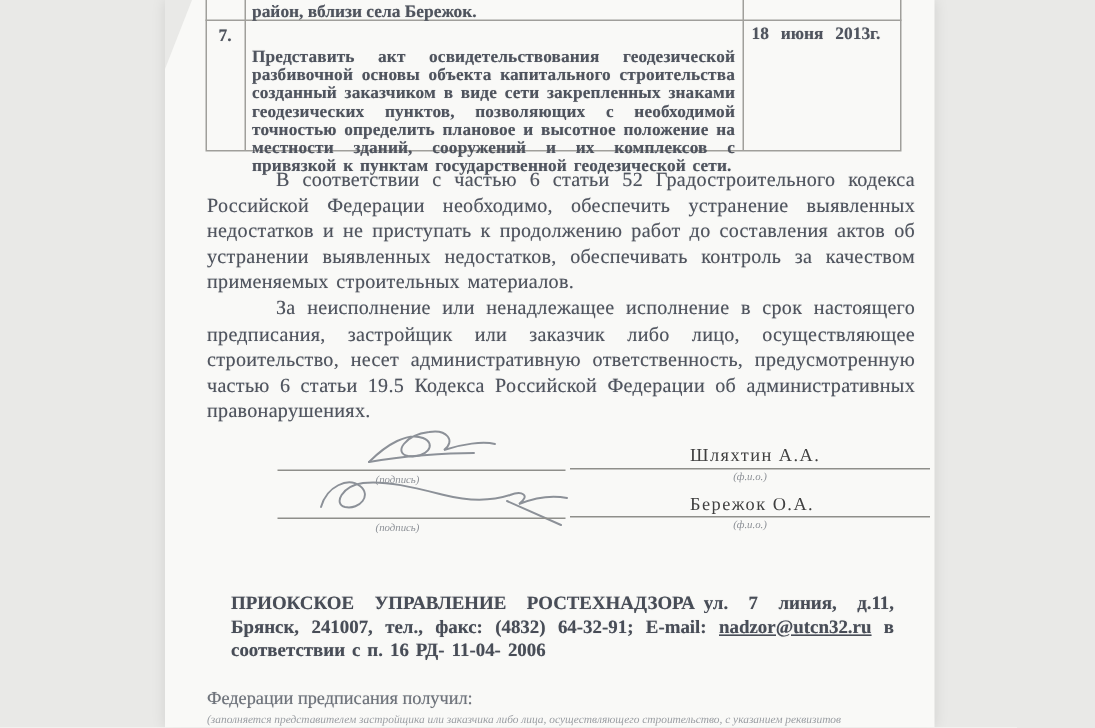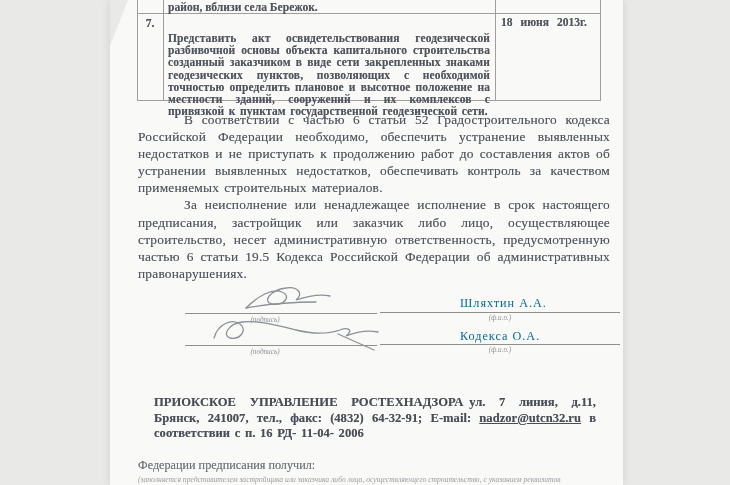--- a/index.html
+++ b/index.html
@@ -46,21 +46,21 @@
     font-size:13.4px;line-height:17.1px;font-weight:400;
     letter-spacing:.2px;word-spacing:1.6px;
   }
   
   .sig-line{position:absolute;height:1px;background:#8f8f8b;}
   .sig-small{
     position:absolute;font-size:7.2px;font-style:italic;color:#8c9096;
     text-align:center;white-space:nowrap;
   }
   .sig-name{
-    position:absolute;font-size:12.2px;color:#0369a1;letter-spacing:1px;
+    position:absolute;font-size:12.2px;color:#404040;letter-spacing:1px;
     white-space:nowrap;
   }
   .sig-svg{position:absolute;left:78px;top:282px;}
   
   .footer{position:absolute;left:28px;top:379px;width:474px;}
   .notify-line{font-size:12.2px;color:#5c616a;margin:0 0 1px 0;letter-spacing:.1px;}
   .org-par{
     margin:16px;font-size:12.6px;font-weight:700;line-height:15.6px;
     text-align:justify;color:#484d57;word-spacing:1.5px;
   }
@@ -110,21 +110,21 @@
 
     <div class="sig-line" style="left:75px;top:313px;width:192px;"></div>
     <div class="sig-small" style="left:95px;top:316px;width:120px;">(подпись)</div>
     <div class="sig-line" style="left:75px;top:345px;width:192px;"></div>
     <div class="sig-small" style="left:95px;top:348px;width:120px;">(подпись)</div>
 
     <div class="sig-name" style="left:350px;top:296px;">Шляхтин А.А.</div>
     <div class="sig-line" style="left:270px;top:312px;width:240px;"></div>
     <div class="sig-small" style="left:330px;top:314px;width:120px;">(ф.и.о.)</div>
 
-    <div class="sig-name" style="left:350px;top:329px;">Кодекса О.А.</div>
+    <div class="sig-name" style="left:350px;top:329px;">Бережок О.А.</div>
     <div class="sig-line" style="left:270px;top:344px;width:240px;"></div>
     <div class="sig-small" style="left:330px;top:346px;width:120px;">(ф.и.о.)</div>
   </div>
 
   <div class="footer">
     <p class="org-par scan"><span class="org-name">ПРИОКСКОЕ УПРАВЛЕНИЕ РОСТЕХНАДЗОРА</span><span>ул. 7 линия, д.11, Брянск, 241007, тел., факс: (4832) 64-32-91; E-mail: </span><span class="email">nadzor@utcn32.ru</span><span> в соответствии с п. 16 РД- 11-04- 2006</span></p>
     <p class="copy-line scan">Федерации предписания получил:</p>
     <p class="fine-print">(заполняется представителем застройщика или заказчика либо лица, осуществляющего строительство, с указанием реквизитов документа о представительстве)</p>
   </div>
 

